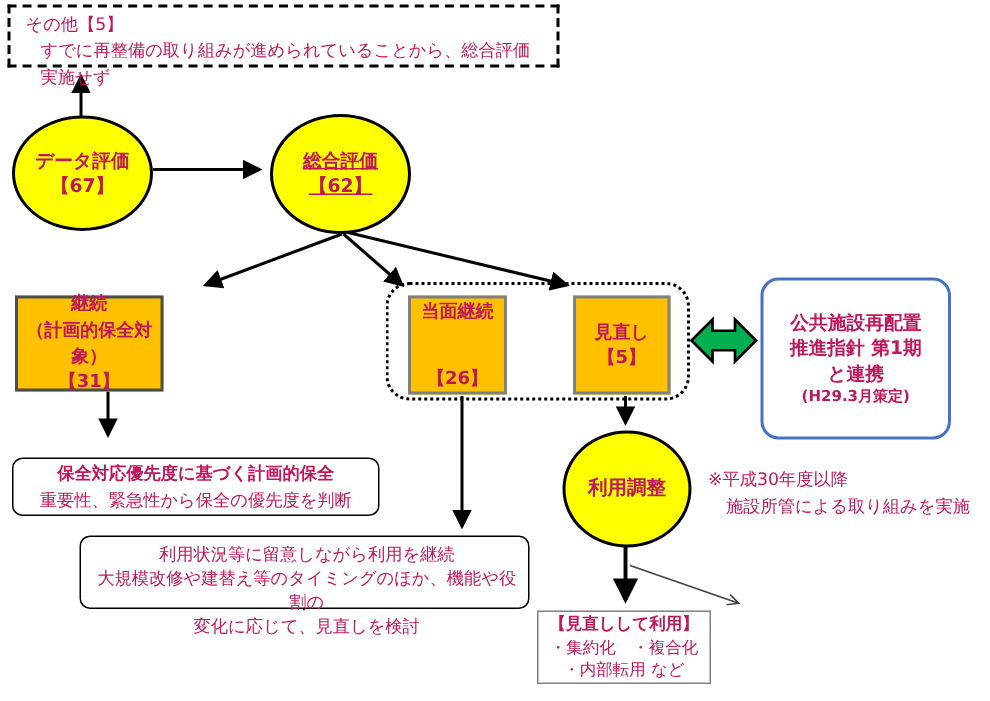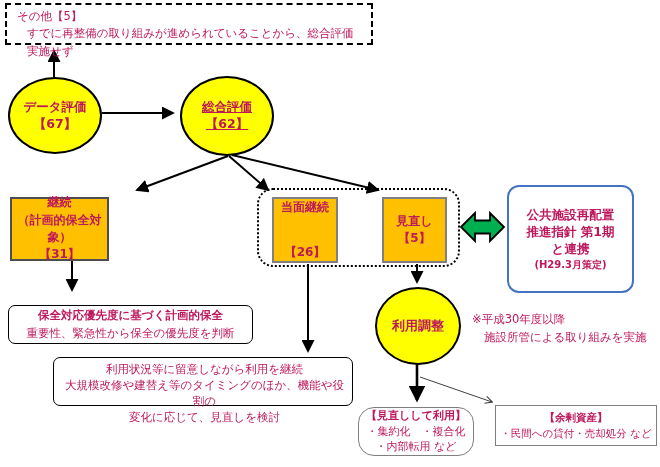--- a/index.html
+++ b/index.html
@@ -58,21 +58,21 @@
   .bx-riyo{left:53px;top:357px;width:300px;height:49px;text-align:center;
     padding:3px 4px 0 7px;line-height:1.4;}
   
   .note{left:472px;top:311px;width:186px;font-size:11.5px;line-height:1.55;}
   .note .l2{padding-left:12px;}
   
   .gray-box{
     background:#fff;border:1px solid #7f7f7f;font-size:11px;line-height:1.45;
     text-align:center;display:flex;flex-direction:column;justify-content:center;
   }
-  .bx-minaoshi-riyo{left:358px;top:407px;width:116px;height:49px;border-radius:16px;}
+  .bx-minaoshi-riyo{left:358px;top:407px;width:116px;height:49px;}
   .bx-yojo{left:495px;top:405px;width:162px;height:41px;font-size:10.5px;}
   .gray-box .title{font-weight:bold;}
   svg.overlay{position:absolute;left:0;top:0;width:660px;height:467px;pointer-events:none;}
 </style>
 </head>
 <body>
 
 <div id="stage">
 
   <svg class="overlay" viewBox="0 0 660 467">
@@ -152,18 +152,14 @@
   <div class="abs note">
     <div class="l1">※平成30年度以降</div>
     <div class="l2">施設所管による取り組みを実施</div>
   </div>
 
   <div class="abs gray-box bx-minaoshi-riyo">
     <div class="title">【見直しして利用】</div>
     <div>・集約化　・複合化</div>
     <div>・内部転用 など</div>
   </div>
-  <div class="abs gray-box bx-yojo">
-    <div class="title">【余剰資産】</div>
-    <div>・民間への貸付・売却処分 など</div>
-  </div>
 
 </div>
 
 </body></html>

